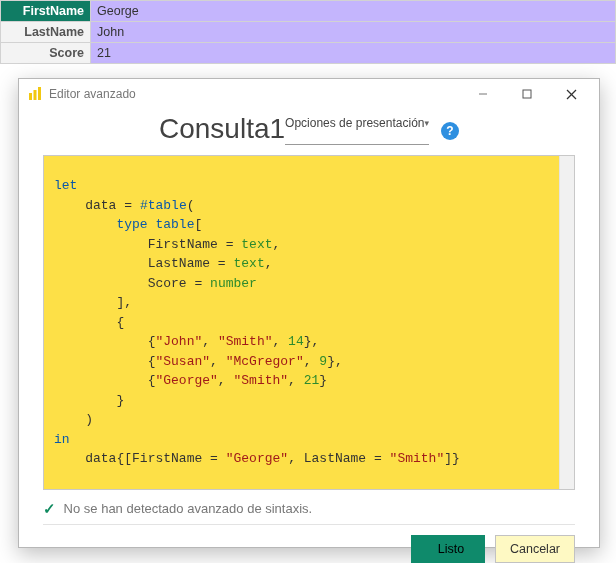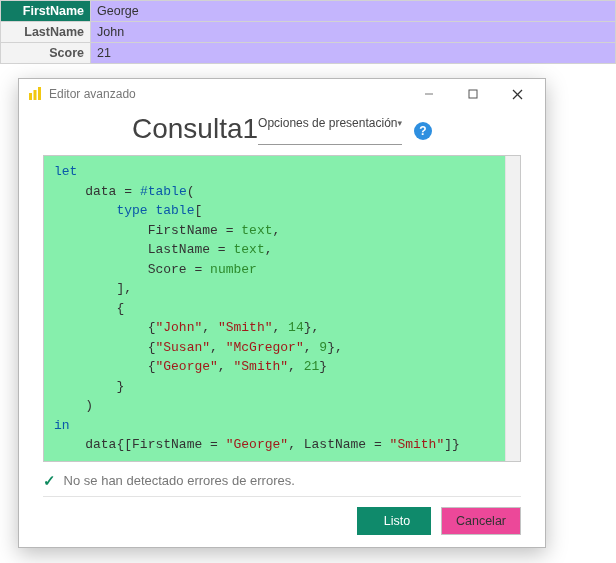--- a/index.html
+++ b/index.html
@@ -33,21 +33,21 @@
     font-weight: 600;
   }
   .record-grid tr:first-child td.key {
     background: #107c64;
     color: #fff;
   }
   .dialog {
     position: absolute;
     left: 18px;
     top: 78px;
-    width: 528px;
+    width: 582px;
     height: 470px;
     background: #fff;
     border: 1px solid #b7b7b7;
     box-shadow: 0 6px 20px rgba(0,0,0,0.25);
     display: flex;
     flex-direction: column;
   }
   .titlebar {
     display: flex;
     align-items: center;
@@ -101,26 +101,26 @@
   }
   .help-circle {
     width:18px;height:18px;border-radius:50%;
     background:#2e8fe0;color:#fff;
     font-size:12px;font-weight:700;
     display:flex;align-items:center;justify-content:center;
   }
   .code-box {
     flex:1;
     border:1px solid #c8c8c8;
-    background:#86efac;
+    background:#fde047;
     font-family: Consolas, "Courier New", monospace;
     font-size: 13px;
     line-height: 1.5;
     white-space: pre;
-    padding: 6px 10px;
+    padding: 20px 10px;
     overflow:auto;
     position:relative;
   }
   .code-box::after{
     content:"";
     position:absolute;
     right:0;top:0;bottom:0;width:14px;
     background:#f1f1f1;border-left:1px solid #e3e3e3;
   }
   .t-kw { color:#0a58a8; }
@@ -138,26 +138,26 @@
   .status-row .check{
     color:#0f8a5f;font-size:15px;font-weight:700;
   }
   .hr { height:1px;background:#e3e3e3;margin:6px 0 10px 0; }
   .buttons {
     display:flex;justify-content:flex-end;gap:10px;
   }
   .btn {
     min-width:74px;height:28px;
     font-size:12.5px;
-    border:1px solid #c2c2c2;background:#ec4899;color:#333;
+    border:1px solid #c2c2c2;background:#fef9c3;color:#333;
     display:flex;align-items:center;justify-content:center;
     padding:0 14px;cursor:pointer;
   }
   .btn.primary{
-    background:#0f8a6b;border-color:#0f8a6b;color:#ffffff;padding-left:20px;
+    background:#0f8a6b;border-color:#0f8a6b;color:#000000;padding-left:20px;
   }
   .chev{font-size:9px;color:#666;}
 </style>
 </head>
 <body>
 
 <table class="record-grid">
   <tbody>
       <tr>
     <td class="key">FirstName</td>
@@ -228,21 +228,21 @@
             <span class="t-punc">{</span><span class="t-str">"John"</span><span class="t-punc">,</span> <span class="t-str">"Smith"</span><span class="t-punc">,</span> <span class="t-num">14</span><span class="t-punc">},</span>
             <span class="t-punc">{</span><span class="t-str">"Susan"</span><span class="t-punc">,</span> <span class="t-str">"McGregor"</span><span class="t-punc">,</span> <span class="t-num">9</span><span class="t-punc">},</span>
             <span class="t-punc">{</span><span class="t-str">"George"</span><span class="t-punc">,</span> <span class="t-str">"Smith"</span><span class="t-punc">,</span> <span class="t-num">21</span><span class="t-punc">}</span>
         <span class="t-punc">}</span>
     <span class="t-punc">)</span>
 <span class="t-kw">in</span>
     <span class="t-ident">data</span><span class="t-punc">{[</span><span class="t-ident">FirstName</span> <span class="t-punc">=</span> <span class="t-str">"George"</span><span class="t-punc">,</span> <span class="t-ident">LastName</span> <span class="t-punc">=</span> <span class="t-str">"Smith"</span><span class="t-punc">]}</span></div>
 
     <div class="status-row">
       <span class="check">✓</span>
-      <span>No se han detectado errores de errores.</span>
+      <span>No se han detectado avanzado de sintaxis.</span>
     </div>
     <div class="hr"></div>
     <div class="buttons">
       <div class="btn primary">Listo</div>
       <div class="btn">Cancelar</div>
     </div>
   </div>
 </div>
 
 </body></html>

